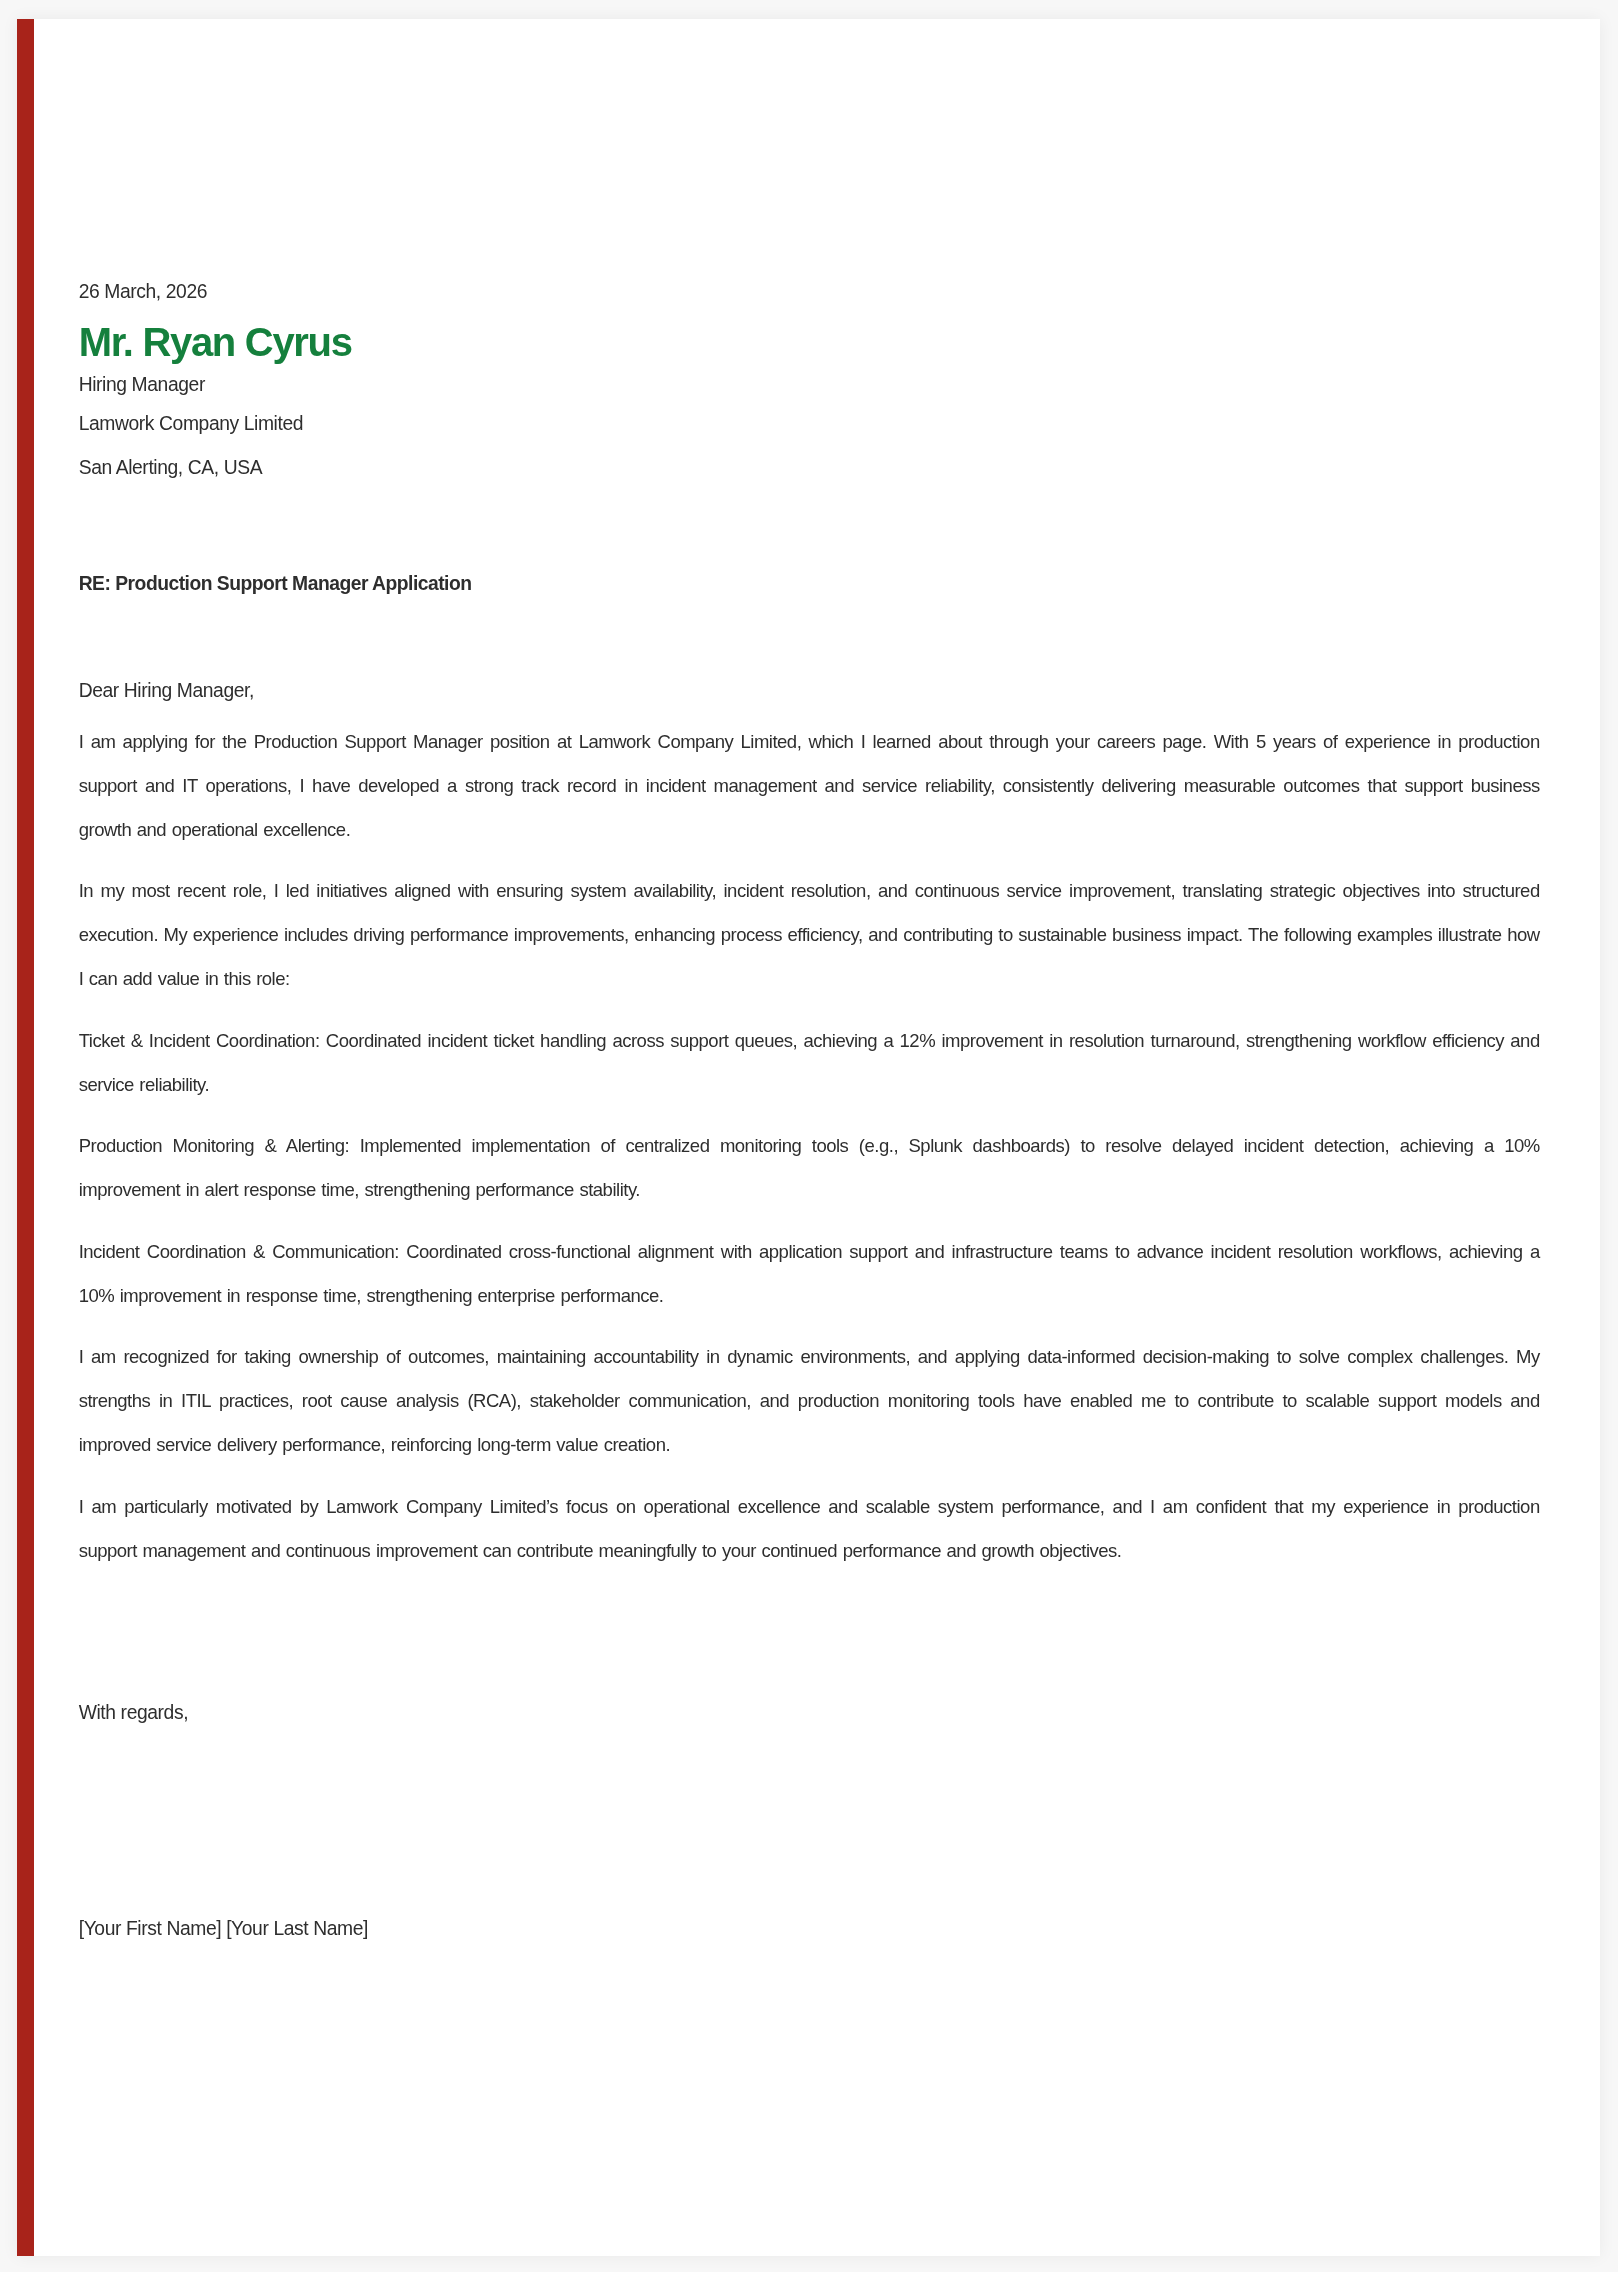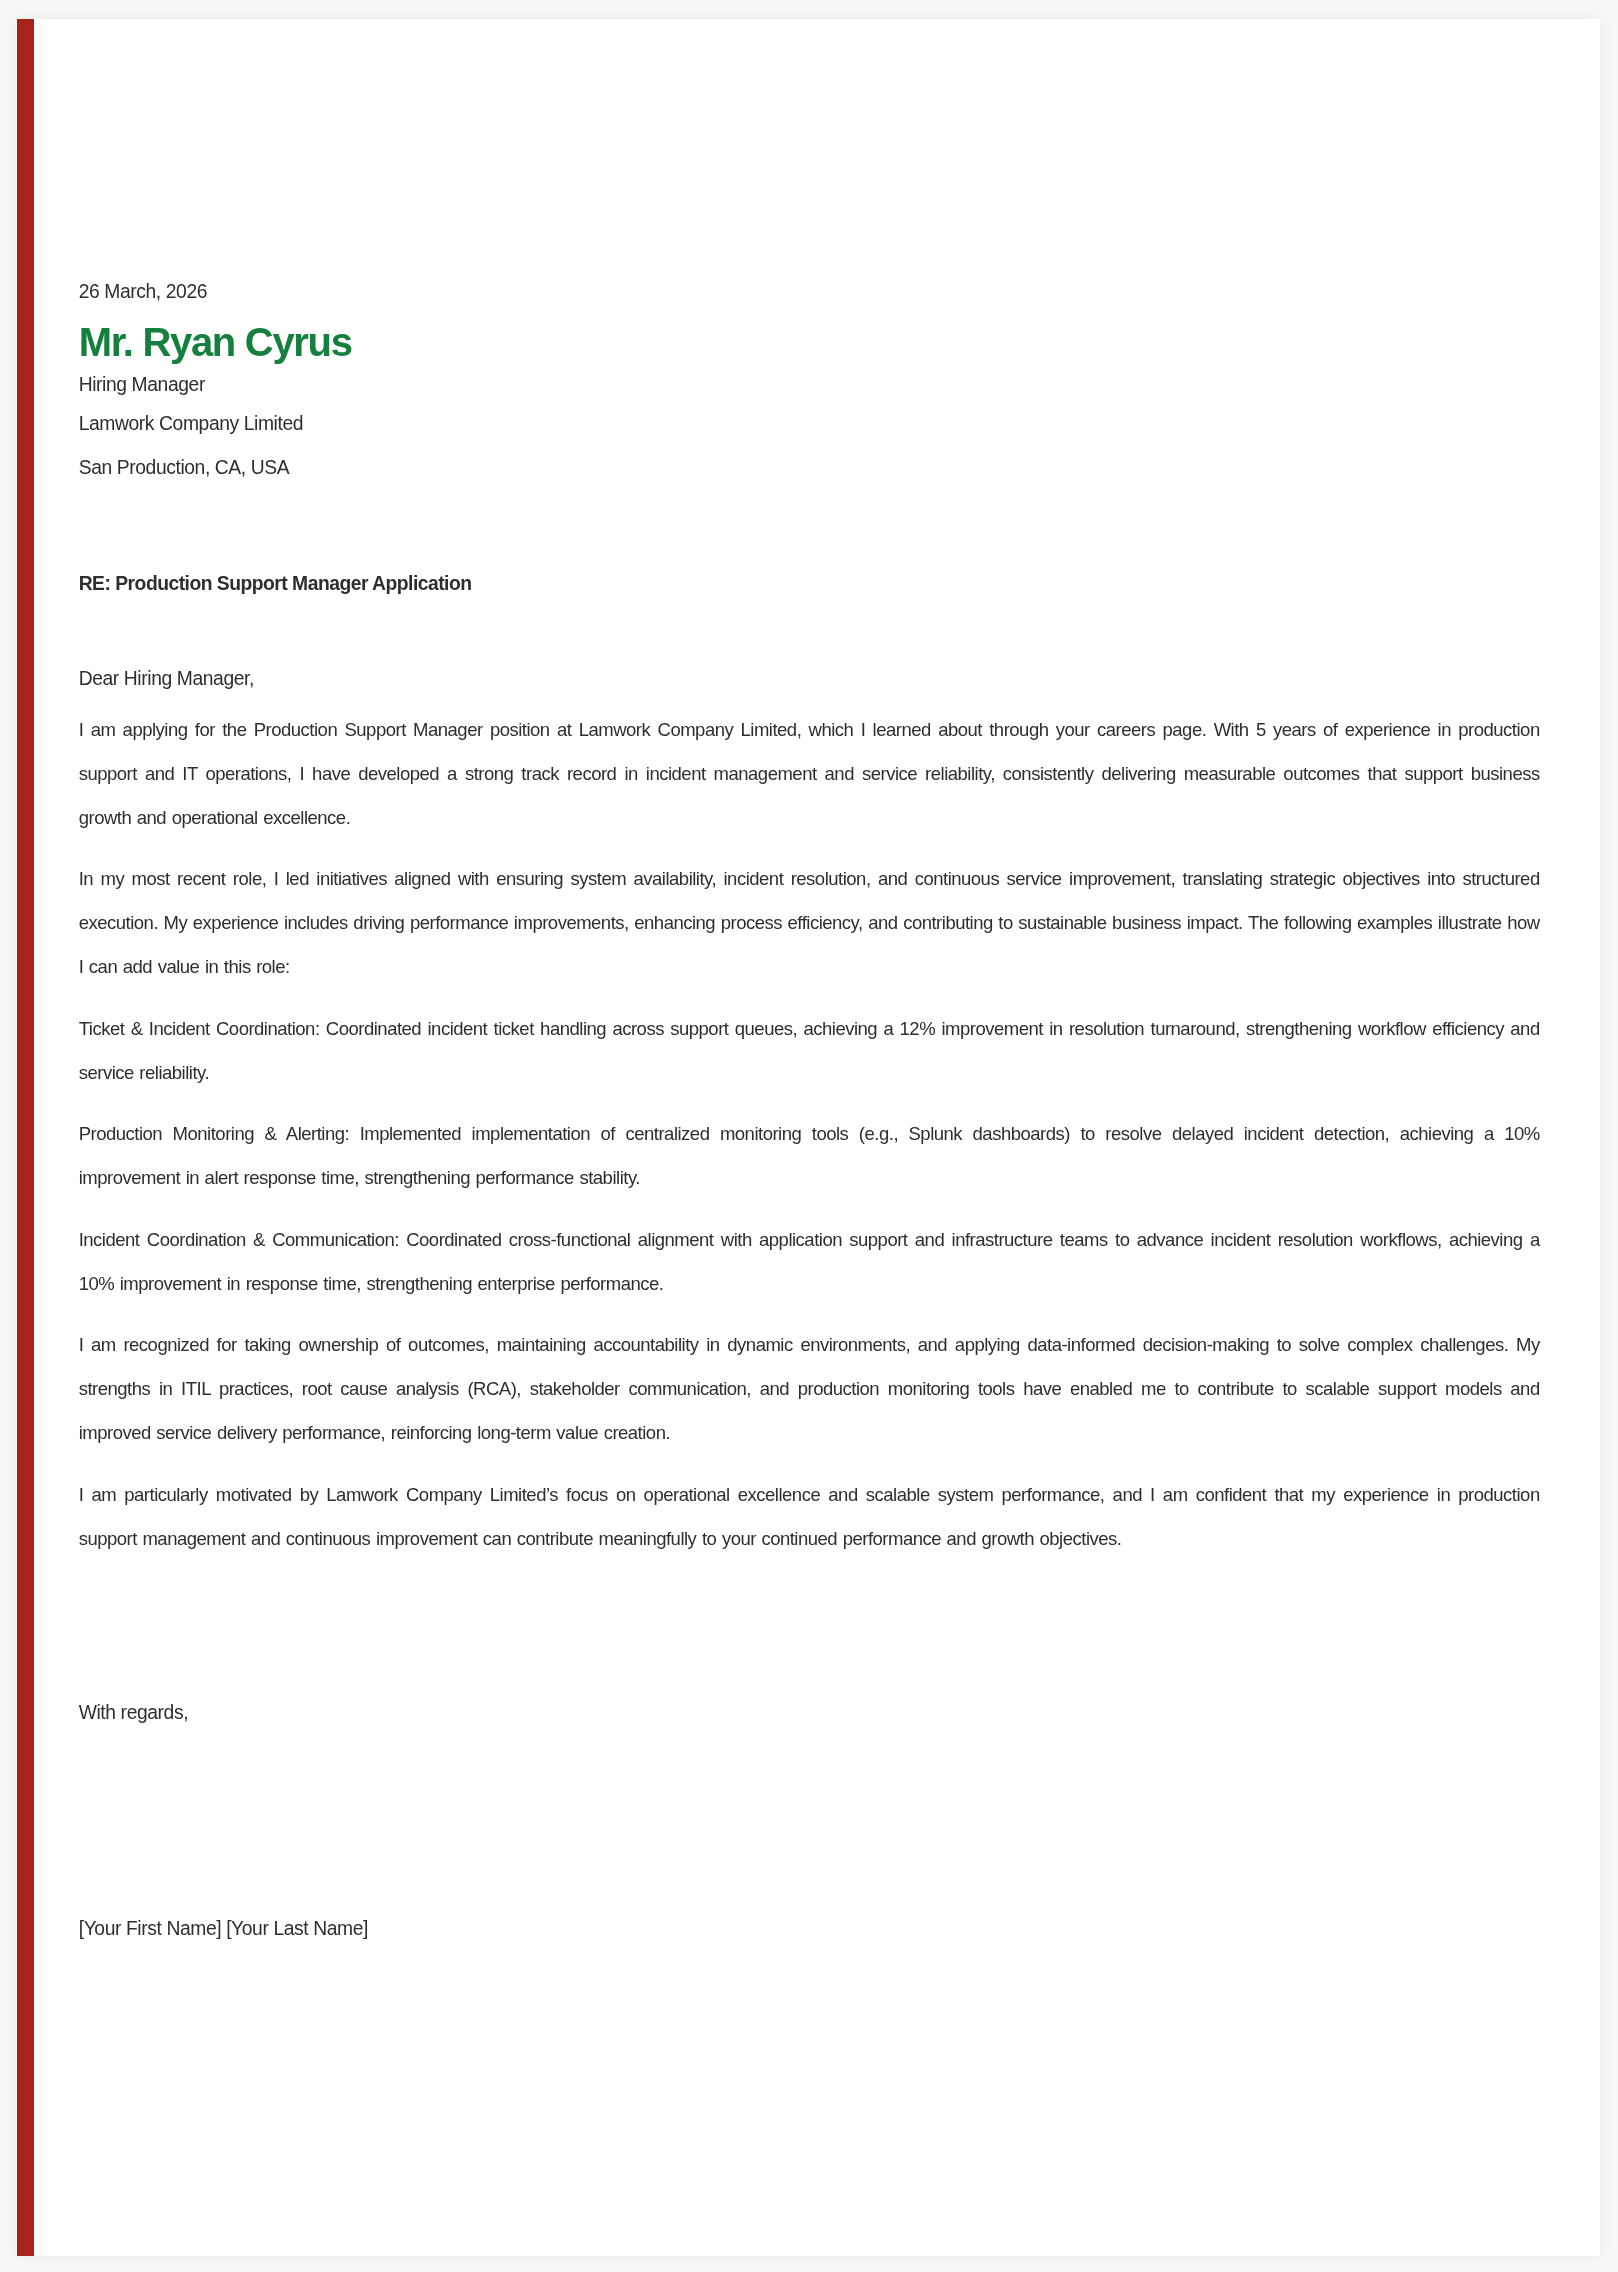--- a/index.html
+++ b/index.html
@@ -106,21 +106,21 @@
   .body {
     position: absolute;
     left: 62px;
     top: 647px;
     width: 1461px;
   }
   .salutation {
     font-size: 19.3px;
     letter-spacing: -0.4px;
     line-height: 26px;
-    margin: 0 0 16px 0;
+    margin: 12px 0 16px 0;
   }
   .para {
     font-size: 18.5px;
     letter-spacing: -0.5px;
     word-spacing: 0.9px;
     line-height: 44px;
     text-align: justify;
     margin: 0 0 17.6px 0;
   }
   .closing {
@@ -146,21 +146,21 @@
 <div class="page">
   <div class="left-bar"></div>
 
 
   <div class="date">26 March, 2026</div>
 
   <div class="recipient">
     <div class="recipient-name">Mr. Ryan Cyrus</div>
     <div class="recipient-line first">Hiring Manager</div>
     <div class="recipient-line">Lamwork Company Limited</div>
-    <div class="recipient-line">San Production, CA, USA</div>
+    <div class="recipient-line">San Alerting, CA, USA</div>
   </div>
 
   <div class="subject">RE: Production Support Manager Application</div>
 
   <div class="body">
     <p class="salutation">Dear Hiring Manager,</p>
     <p class="para">I am applying for the Production Support Manager position at Lamwork Company Limited, which I learned about through your careers page. With 5 years of experience in production support and IT operations, I have developed a strong track record in incident management and service reliability, consistently delivering measurable outcomes that support business growth and operational excellence.</p>
     <p class="para">In my most recent role, I led initiatives aligned with ensuring system availability, incident resolution, and continuous service improvement, translating strategic objectives into structured execution. My experience includes driving performance improvements, enhancing process efficiency, and contributing to sustainable business impact. The following examples illustrate how I can add value in this role:</p>
     <p class="para">Ticket &amp; Incident Coordination: Coordinated incident ticket handling across support queues, achieving a 12% improvement in resolution turnaround, strengthening workflow efficiency and service reliability.</p>
     <p class="para">Production Monitoring &amp; Alerting: Implemented implementation of centralized monitoring tools (e.g., Splunk dashboards) to resolve delayed incident detection, achieving a 10% improvement in alert response time, strengthening performance stability.</p>

